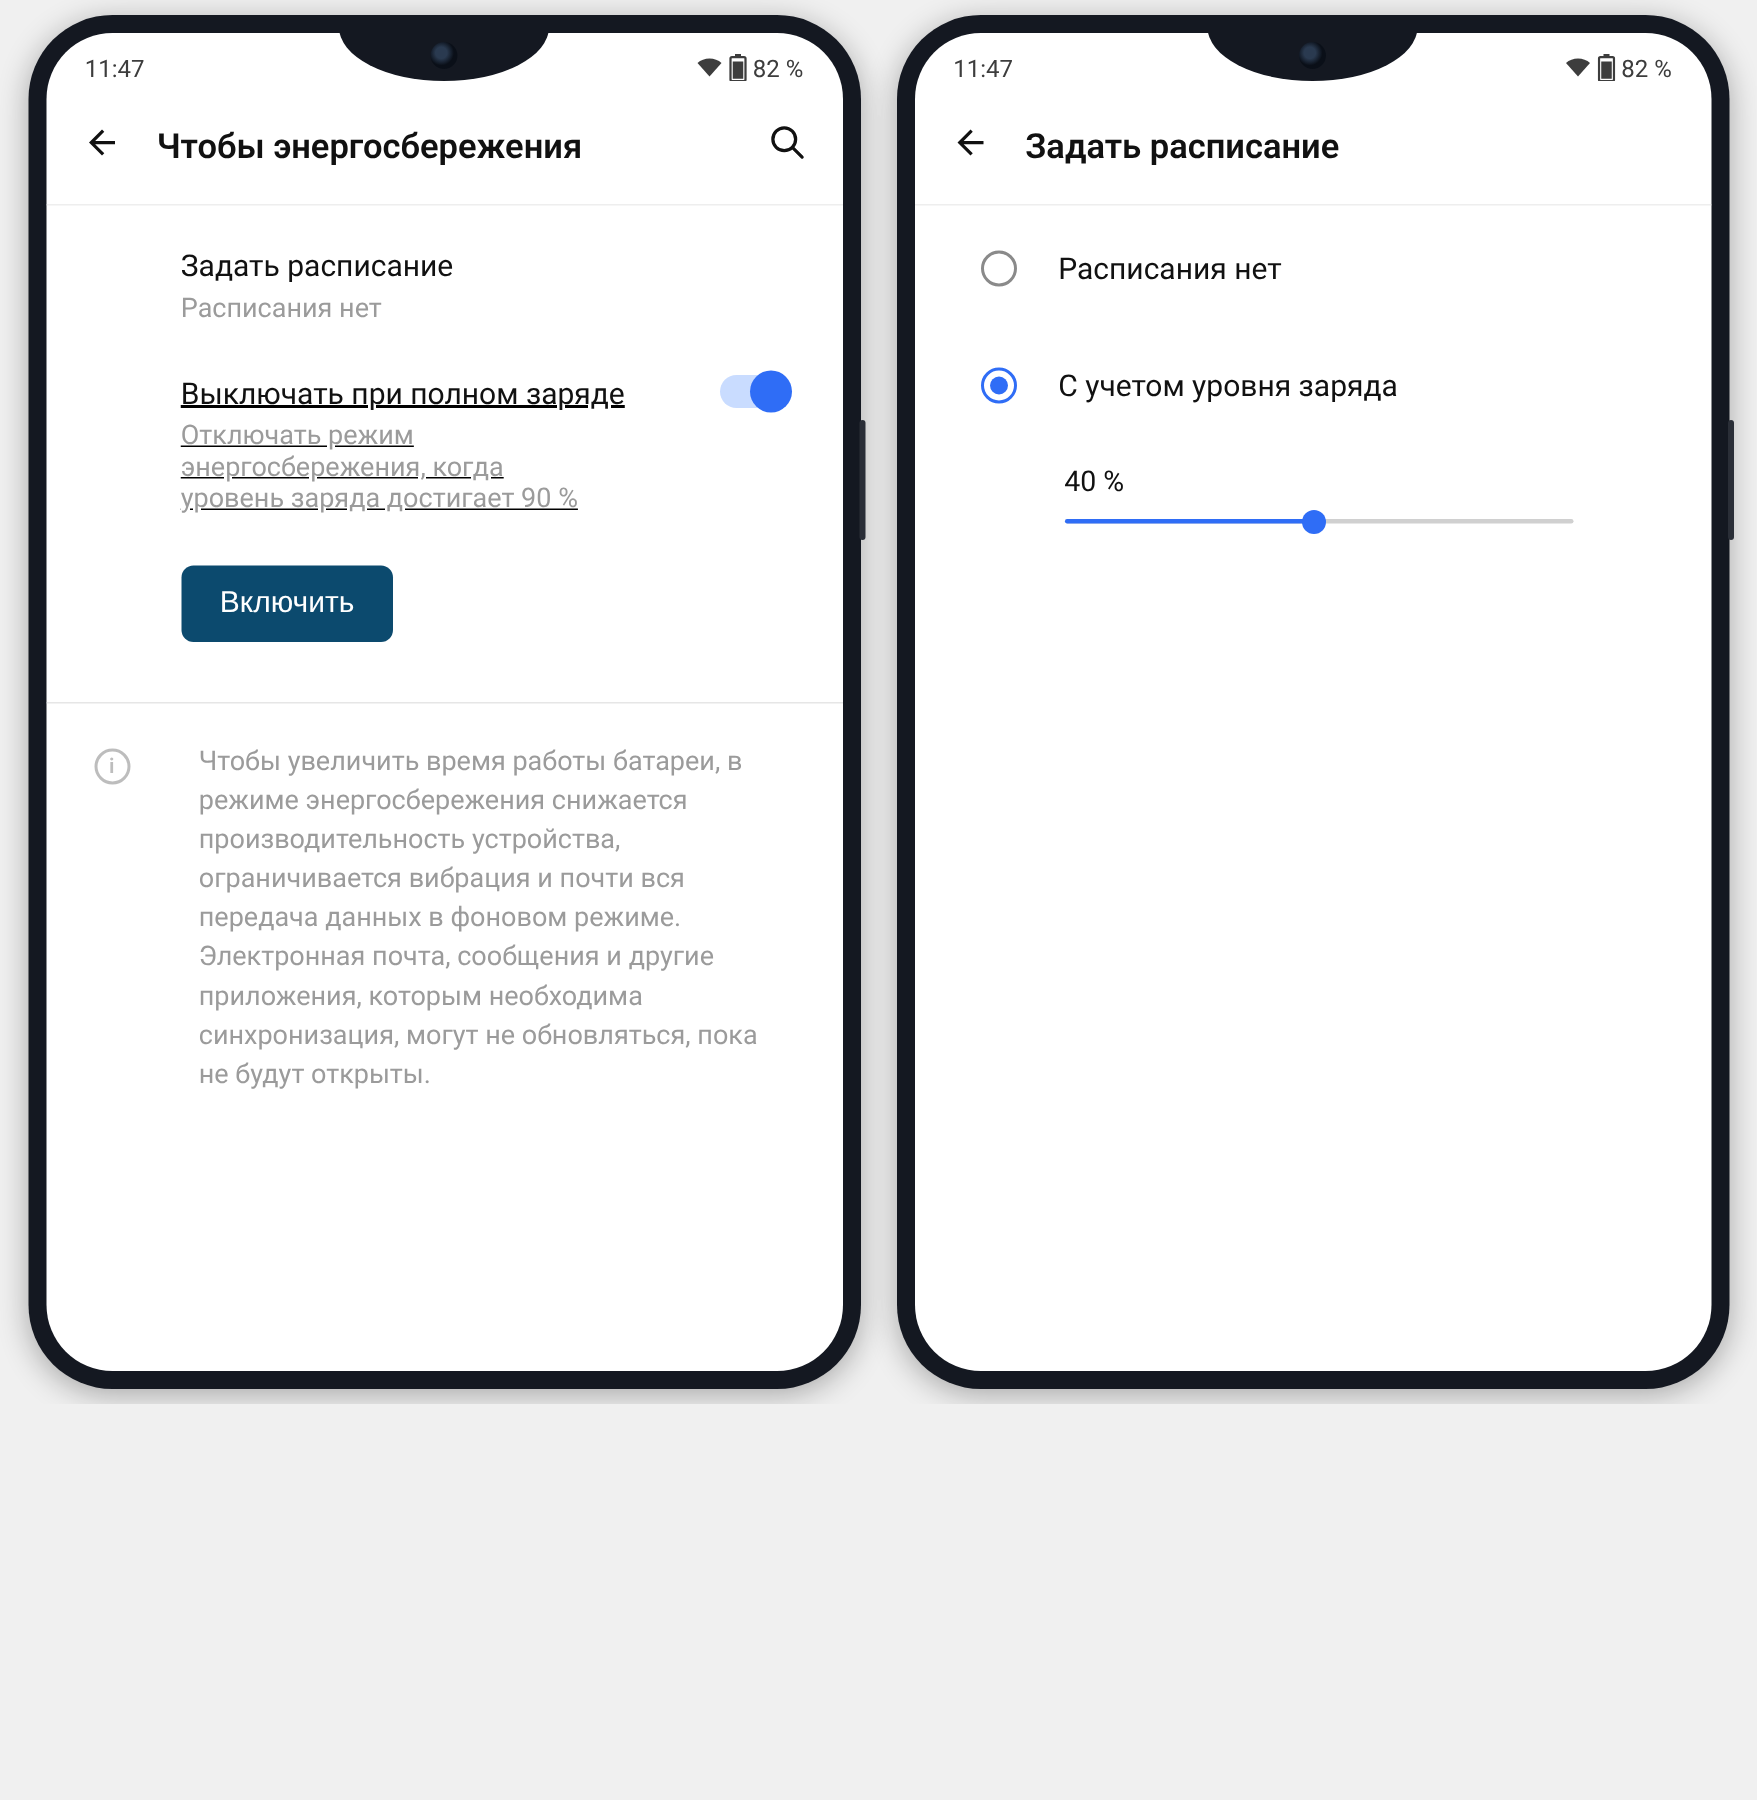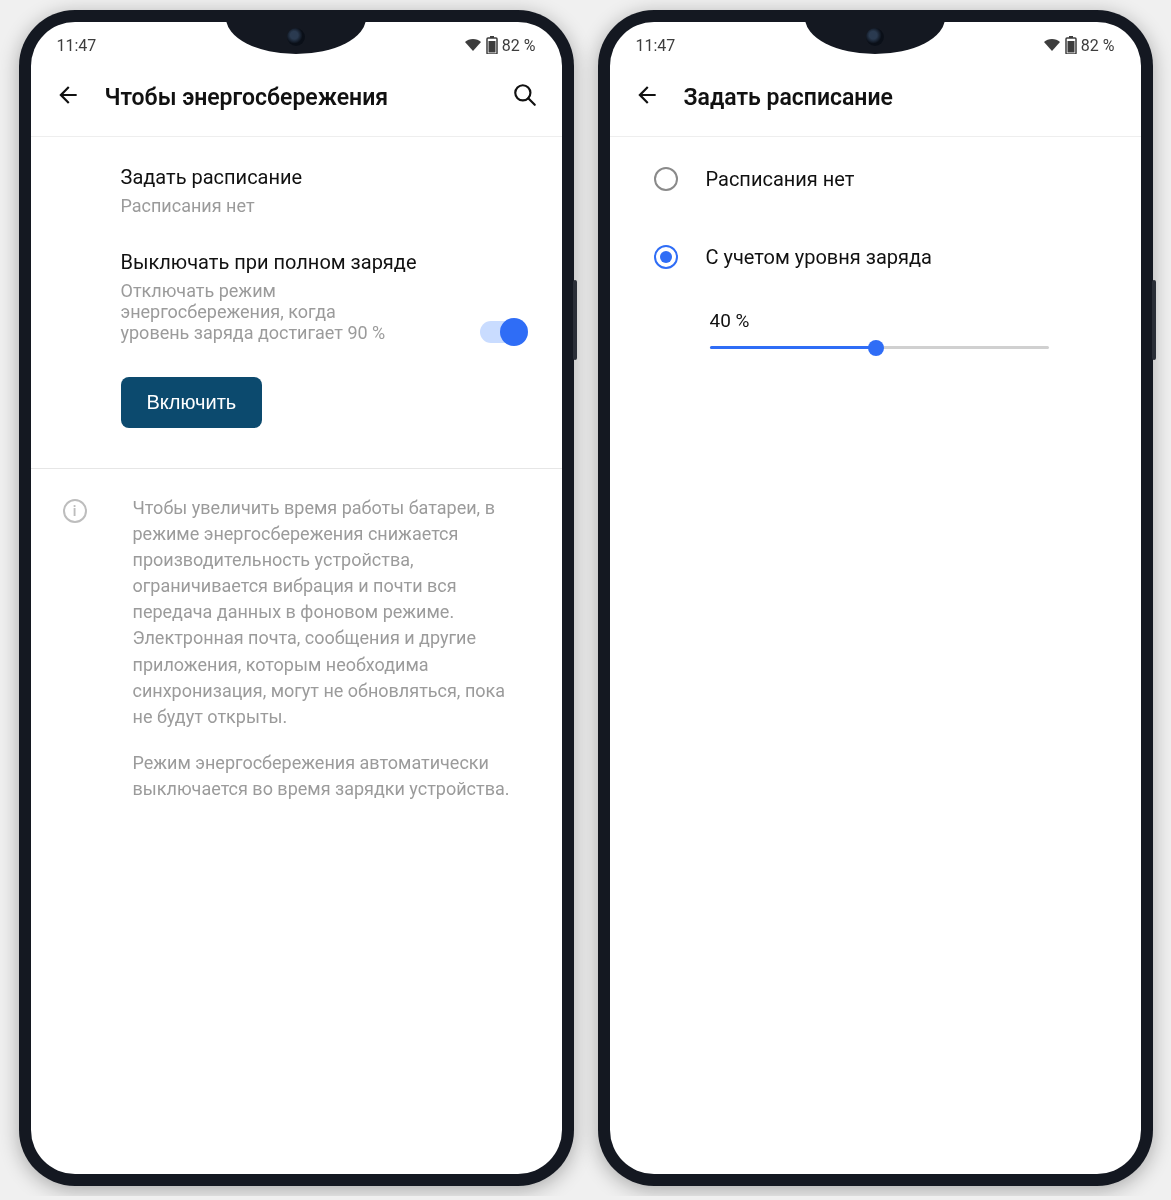--- a/index.html
+++ b/index.html
@@ -6,21 +6,21 @@
   body {
     background: #f0f0f0;
     font-family: -apple-system, BlinkMacSystemFont, "Segoe UI", Roboto, Arial, sans-serif;
     display: flex;
     gap: 24px;
     padding: 10px;
     justify-content: center;
   }
   .phone {
     width: 555px;
-    height: 1176px;
+    height: 916px;
     background: #141821;
     border-radius: 56px;
     padding: 12px;
     position: relative;
     box-shadow: 0 4px 20px rgba(0,0,0,0.3);
   }
   .phone-inner {
     width: 100%;
     height: 100%;
     background: #fff;
@@ -70,23 +70,24 @@
     border-bottom: 1px solid #eee;
   }
   .back-arrow, .search-icon { cursor: pointer; }
   .app-title { font-size: 23px; font-weight: 600; color: #111; flex: 1; }
   .content { padding: 0; }
   .setting-block { padding: 28px 36px 6px 90px; }
   .setting-title { font-size: 20px; color: #111; margin-bottom: 6px; }
   .setting-sub { font-size: 18px; color: #9b9b9b; }
   .setting-row {
     display: flex;
-    align-items: flex-end;
+    align-items: flex-start;
     padding: 28px 36px 6px 90px;
     gap: 16px;
+    text-decoration: underline;
   }
   .setting-text { flex: 1; }
   .toggle {
     width: 46px;
     height: 22px;
     background: #c9dcff;
     border-radius: 11px;
     position: relative;
     cursor: pointer;
   }
@@ -253,21 +254,20 @@
       </div>
 
       <button class="enable-btn">Включить</button>
 
       <div class="divider"></div>
 
       <div class="info-block">
         <div class="info-icon">i</div>
         <div class="info-text">
           <p>Чтобы увеличить время работы батареи, в режиме энергосбережения снижается производительность устройства, ограничивается вибрация и почти вся передача данных в фоновом режиме. Электронная почта, сообщения и другие приложения, которым необходима синхронизация, могут не обновляться, пока не будут открыты.</p>
-          <p>Режим энергосбережения автоматически выключается во время зарядки устройства.</p>
         </div>
       </div>
     </div>
   </div>
 </div>
 
 <div class="phone">
   <div class="side-btn"></div>
   <div class="phone-inner">
     <div class="notch"></div>

